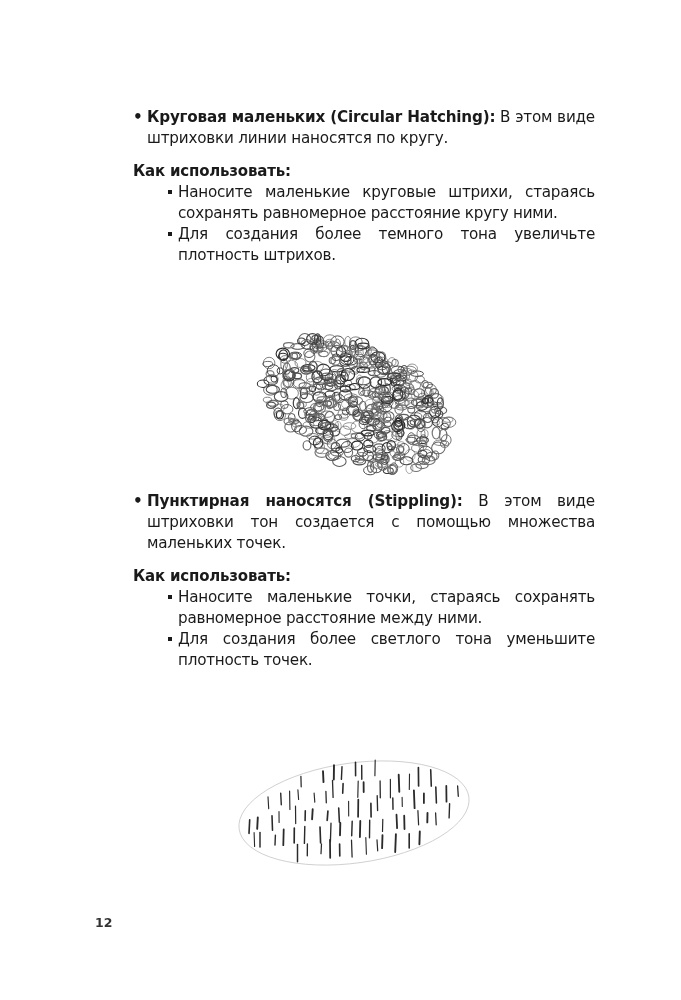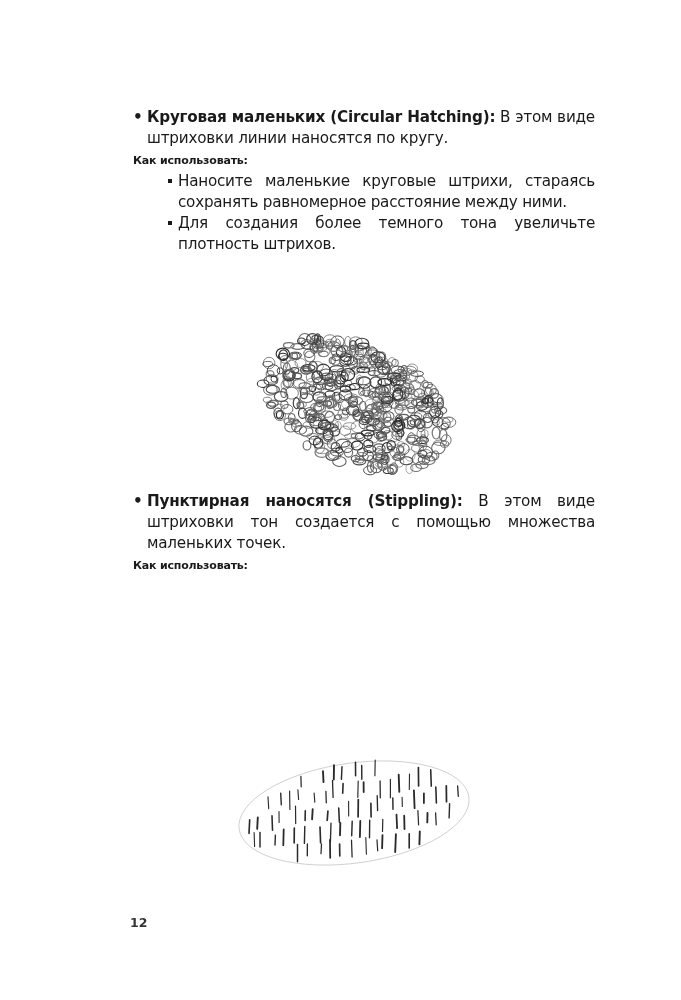--- a/index.html
+++ b/index.html
@@ -3,40 +3,40 @@
 <meta charset="utf-8">
 <style>
   html, body { margin: 0; padding: 0; background: #ffffff; }
   body { width: 681px; height: 1000px; position: relative; overflow: hidden;
          font-family: "DejaVu Sans", sans-serif; color: #1a1a1a; }
   .page { position: absolute; left: 0; top: 0; width: 681px; height: 1000px; }
   .section { position: absolute; left: 133px; width: 462px; }
   .lead { position: relative; padding-left: 14px; font-size: 15.2px; line-height: 21px; text-align: justify; letter-spacing: -0.2px; }
   .lead .bullet { position: absolute; left: 0; top: 0; font-weight: bold; }
   .lead b { font-weight: bold; }
-  .howto { font-size: 11px; font-weight: bold; line-height: 21px; margin-top: 1px; letter-spacing: -0.2px; }
+  .howto { font-size: 15px; font-weight: bold; line-height: 21px; margin-top: 12px; letter-spacing: -0.2px; }
   ul.steps { list-style: none; margin: 0; padding: 0 0 0 35px; }
   ul.steps li { position: relative; padding-left: 10px; font-size: 15.2px; line-height: 21px; text-align: justify; letter-spacing: -0.25px; }
   ul.steps li .sq { position: absolute; left: 0; top: 8px; width: 4px; height: 4px; background: #1a1a1a; }
   .illus { position: absolute; }
-  .page-number { position: absolute; left: 95px; top: 915px; font-size: 12.5px; font-weight: bold; color: #333; margin-left: 35px; }
+  .page-number { position: absolute; left: 95px; top: 915px; font-size: 12.5px; font-weight: bold; color: #333; }
 </style>
 </head>
 <body>
 
 <div class="page">
 
   <div class="section" style="top:107px;">
     <div class="lead">
       <span class="bullet">•</span>
       <b>Круговая маленьких (Circular Hatching):</b><span> В этом виде штриховки линии наносятся по кругу.</span>
     </div>
     <div class="howto">Как использовать:</div>
     <ul class="steps">
-      <li><span class="sq"></span><span>Наносите маленькие круговые штрихи, стараясь сохранять равномерное расстояние между ними.</span></li>
+      <li><span class="sq"></span><span>Наносите маленькие круговые штрихи, стараясь сохранять равномерное расстояние кругу ними.</span></li>
       <li><span class="sq"></span><span>Для создания более темного тона увеличьте плотность штрихов.</span></li>
     </ul>
   </div>
 
   <svg class="illus" id="circ-illus" style="left:250px; top:330px;" width="215" height="150" viewBox="0 0 215 150">
       <ellipse cx="194.6" cy="114.1" rx="4.2" ry="3.2" fill="none" stroke="rgb(105,105,105)" stroke-width="0.97"></ellipse>
       <ellipse cx="50.5" cy="99.8" rx="6.0" ry="4.4" fill="none" stroke="rgb(101,101,101)" stroke-width="1.05"></ellipse>
       <ellipse cx="136.3" cy="58.6" rx="4.5" ry="5.0" fill="none" stroke="rgb(102,102,102)" stroke-width="0.64"></ellipse>
       <ellipse cx="97.1" cy="29.5" rx="6.7" ry="5.3" fill="none" stroke="rgb(51,51,51)" stroke-width="0.96"></ellipse>
       <ellipse cx="183.5" cy="83.9" rx="5.6" ry="4.5" fill="none" stroke="rgb(122,122,122)" stroke-width="1.24"></ellipse>
@@ -557,20 +557,22 @@
       <ellipse cx="170.4" cy="84.8" rx="5.8" ry="4.4" fill="none" stroke="rgb(42,42,42)" stroke-width="0.80"></ellipse>
     </svg>
 
   <div class="section" style="top:491px;">
     <div class="lead">
       <span class="bullet">•</span>
       <b>Пунктирная наносятся (Stippling):</b><span> В этом виде штриховки тон создается с помощью множества маленьких точек.</span>
     </div>
     <div class="howto">Как использовать:</div>
     <ul class="steps">
+      <li><span class="sq"></span><span>Наносите маленькие точки, стараясь сохранять равномерное расстояние между ними.</span></li>
+      <li><span class="sq"></span><span>Для создания более светлого тона уменьшите плотность точек.</span></li>
     </ul>
   </div>
 
   <svg class="illus" id="stip-illus" style="left:232px; top:755px;" width="240" height="120" viewBox="0 0 240 120">
       <ellipse cx="122" cy="58" rx="116" ry="50" transform="rotate(-8 122 58)" fill="none" stroke="#c8c8c8" stroke-width="0.8"></ellipse>
       <line x1="17.7" y1="64.8" x2="17.0" y2="78.4" stroke="#2a2a2a" stroke-width="1.63" stroke-linecap="round"></line>
       <line x1="22.1" y1="77.6" x2="22.6" y2="91.5" stroke="#2a2a2a" stroke-width="1.11" stroke-linecap="round"></line>
       <line x1="25.8" y1="62.4" x2="25.2" y2="73.9" stroke="#2a2a2a" stroke-width="1.87" stroke-linecap="round"></line>
       <line x1="28.0" y1="77.5" x2="28.0" y2="92.1" stroke="#2a2a2a" stroke-width="1.46" stroke-linecap="round"></line>
       <line x1="36.0" y1="41.9" x2="36.7" y2="53.6" stroke="#2a2a2a" stroke-width="1.11" stroke-linecap="round"></line>

